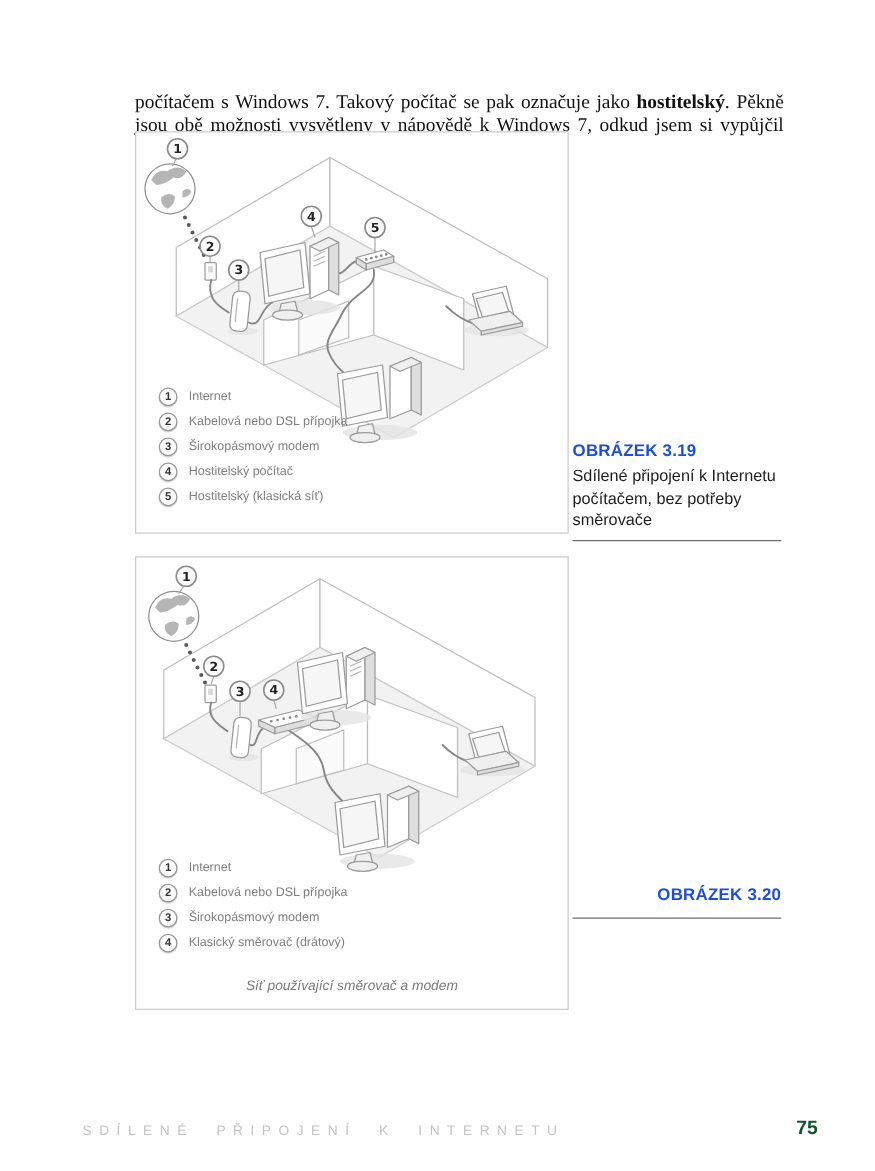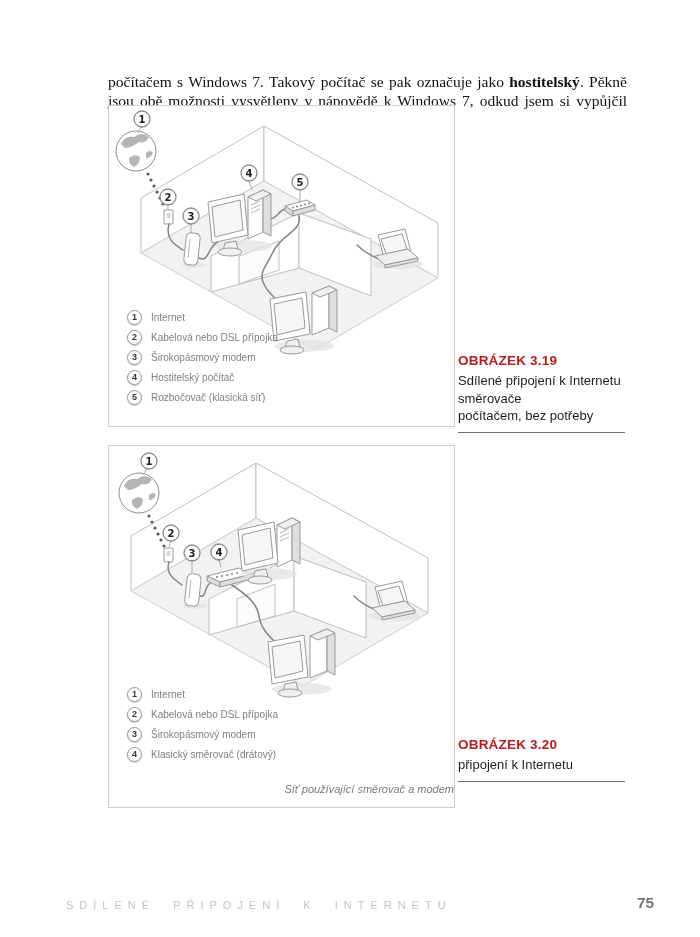--- a/index.html
+++ b/index.html
@@ -29,34 +29,34 @@
     color:#333;font-size:9px;font-weight:bold;display:flex;align-items:center;
     justify-content:center;margin-right:9px;box-shadow:0 1px 1px rgba(0,0,0,.18);
     flex:0 0 13px;
   }
   .llabel{font-size:10px;color:#808080;white-space:nowrap;}
   .figcap{
     position:absolute;left:0;width:100%;text-align:center;
     font-style:italic;font-size:11px;color:#7a7a7a;
   }
   #fig1 .figcap{top:299px;}
-  #fig2 .figcap{top:337px;text-align:right;}
+  #fig2 .figcap{top:337px;}
   .sidecap{
     position:absolute;left:458px;width:167px;border-bottom:1px solid #6e6e6e;
     padding-bottom:7px;
   }
   #cap1{top:353px;}
-  #cap2{top:737px;}
-  .sidecap .title{font-size:13.5px;font-weight:bold;color:#b91c1c;margin-bottom:4px;letter-spacing:.2px;}
+  #cap2{top:708px;text-align:right;}
+  .sidecap .title{font-size:13.5px;font-weight:bold;color:#1d4ed8;margin-bottom:4px;letter-spacing:.2px;}
   .sidecap .line{font-size:13px;color:#1d1d1d;line-height:17.5px;}
   .footer-title{
     position:absolute;left:66px;top:899px;font-size:11px;
     letter-spacing:6px;word-spacing:9px;color:#c4c4c4;white-space:nowrap;
   }
-  .pagenum{position:absolute;left:637px;top:894px;font-size:15.5px;font-weight:bold;color:#737373;}
+  .pagenum{position:absolute;left:637px;top:894px;font-size:15.5px;font-weight:bold;color:#14532d;}
   
   .wall{fill:#ffffff;stroke:#bfbfbf;stroke-width:1;stroke-linejoin:round;}
   .floor{fill:#f2f2f2;stroke:#cccccc;stroke-width:1;}
   .door{fill:#fbfbfb;stroke:#bfbfbf;stroke-width:1;}
   .dev{fill:#ffffff;stroke:#9a9a9a;stroke-width:1;stroke-linejoin:round;}
   .devf{fill:#efefef;stroke:#9a9a9a;stroke-width:1;stroke-linejoin:round;}
   .devd{fill:#dedede;stroke:#9a9a9a;stroke-width:1;stroke-linejoin:round;}
   .scr{fill:#f6f6f6;stroke:#9a9a9a;stroke-width:1;}
   .slot{stroke:#b5b5b5;stroke-width:1;}
   .cable{fill:none;stroke:#858585;stroke-width:1.5;stroke-linecap:round;}
@@ -205,30 +205,30 @@
     <div class="lrow">
       <span class="lnum">3</span>
       <span class="llabel">Širokopásmový modem</span>
     </div>
     <div class="lrow">
       <span class="lnum">4</span>
       <span class="llabel">Hostitelský počítač</span>
     </div>
     <div class="lrow">
       <span class="lnum">5</span>
-      <span class="llabel">Rozbočovač (klasická síť)</span>
+      <span class="llabel">Hostitelský (klasická síť)</span>
     </div>
   </div>
 </div>
 
 <div class="sidecap" id="cap1">
   <div class="title">OBRÁZEK 3.19</div>
   <div class="line">Sdílené připojení k Internetu</div>
+  <div class="line">počítačem, bez potřeby</div>
   <div class="line">směrovače</div>
-  <div class="line">počítačem, bez potřeby</div>
 </div>
 
 <div class="figbox" id="fig2">
   <svg class="diagram" width="345" height="361" viewBox="0 0 345 361">
 
     <g>
       <path class="wall" d="M22,90 L147,17 L147,72 L22,145 Z"></path>
       <path class="wall" d="M147,17 L319,112 L319,167 L147,72 Z"></path>
       <path class="floor" d="M22,145 L147,72 L319,167 L194,240 Z"></path>
       <path class="wall" d="M100,153 L185,110 L185,165 L100,189 Z"></path>
@@ -355,17 +355,16 @@
     <div class="lrow">
       <span class="lnum">4</span>
       <span class="llabel">Klasický směrovač (drátový)</span>
     </div>
   </div>
   <div class="figcap">Síť používající směrovač a modem</div>
 </div>
 
 <div class="sidecap" id="cap2">
   <div class="title">OBRÁZEK 3.20</div>
-  <div class="line">připojení k Internetu</div>
 </div>
 
 <div class="footer-title">SDÍLENÉ PŘIPOJENÍ K INTERNETU</div>
 <div class="pagenum">75</div>
 
 </body></html>

